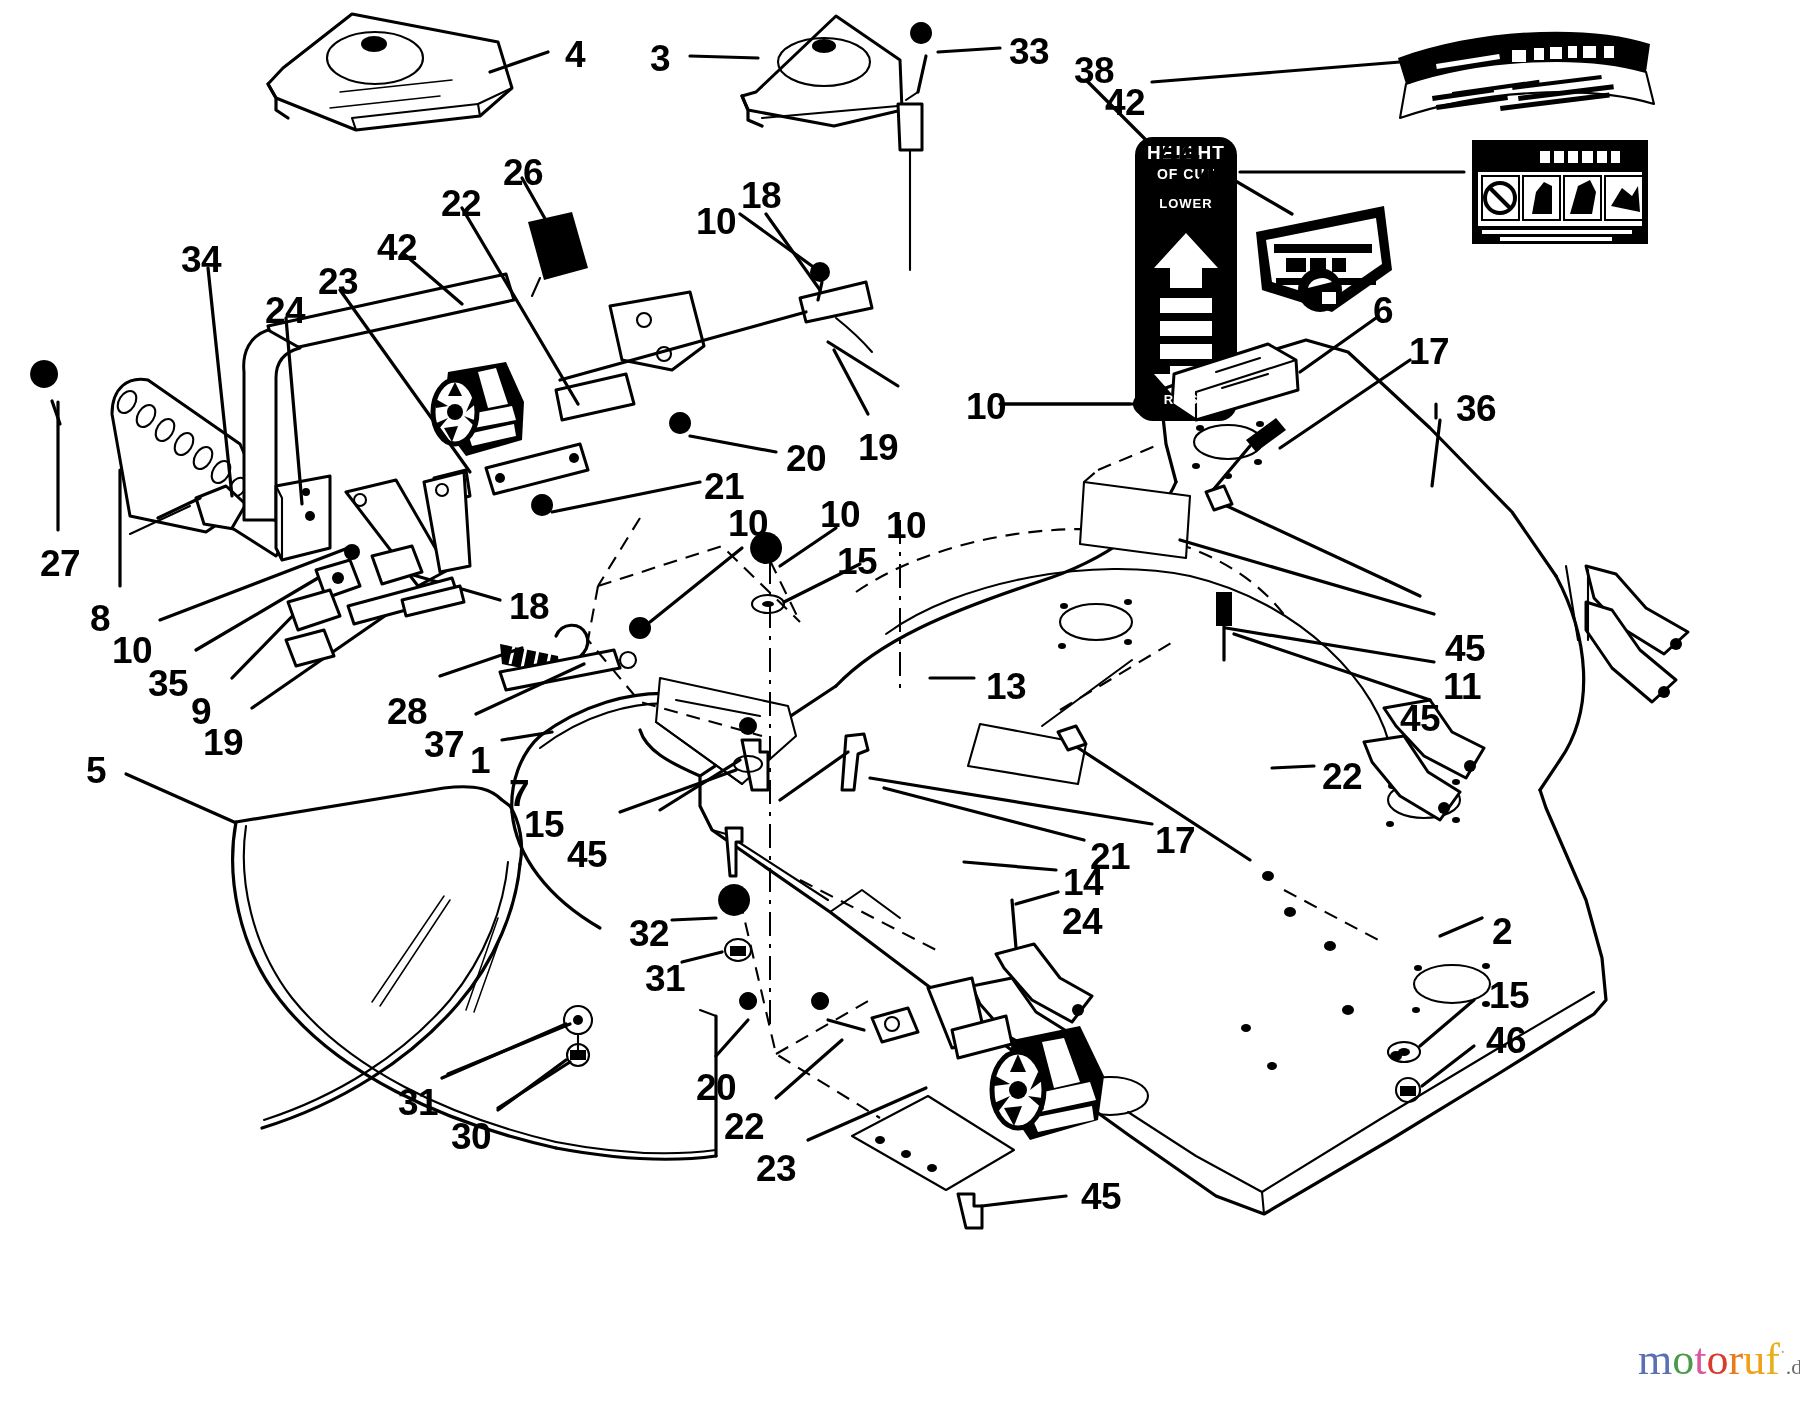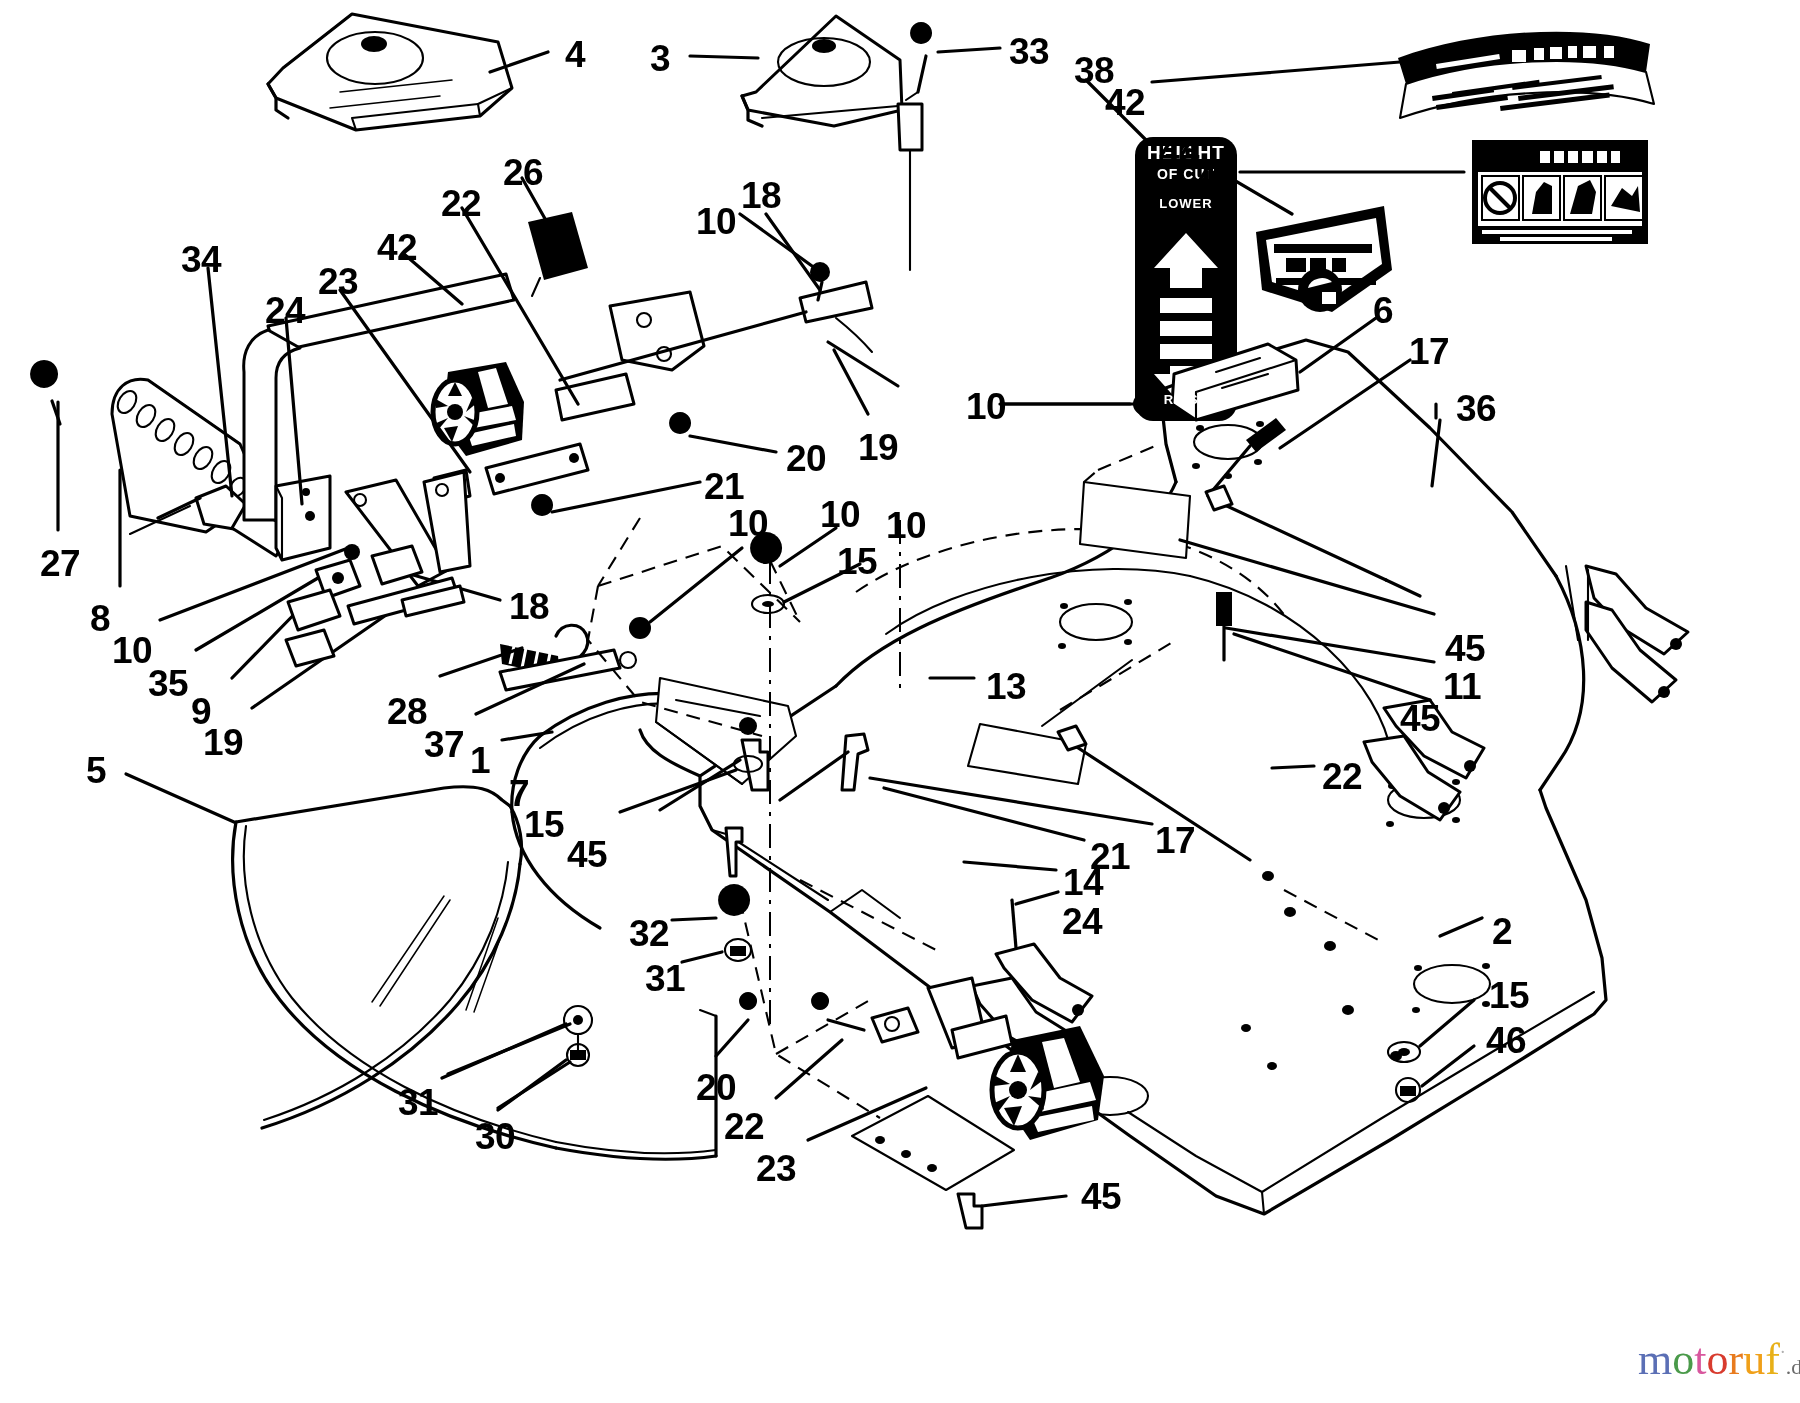--- a/index.html
+++ b/index.html
@@ -702,21 +702,21 @@
       <div class="callout" style="left: 1090px; top: 838px;">21</div>
       <div class="callout" style="left: 1063px; top: 864px;">14</div>
       <div class="callout" style="left: 1062px; top: 903px;">24</div>
       <div class="callout" style="left: 86px; top: 752px;">5</div>
       <div class="callout" style="left: 629px; top: 915px;">32</div>
       <div class="callout" style="left: 645px; top: 960px;">31</div>
       <div class="callout" style="left: 1492px; top: 913px;">2</div>
       <div class="callout" style="left: 1489px; top: 977px;">15</div>
       <div class="callout" style="left: 1486px; top: 1022px;">46</div>
       <div class="callout" style="left: 398px; top: 1084px;">31</div>
-      <div class="callout" style="left: 451px; top: 1118px; margin-left: 24px;">30</div>
+      <div class="callout" style="left: 451px; top: 1118px;">30</div>
       <div class="callout" style="left: 696px; top: 1069px;">20</div>
       <div class="callout" style="left: 724px; top: 1108px;">22</div>
       <div class="callout" style="left: 756px; top: 1150px;">23</div>
       <div class="callout" style="left: 1081px; top: 1178px;">45</div>
     </div>
 
   <div class="watermark" id="watermark" style="left:1638px; top:1338px;"><span style="color: rgb(91, 111, 181);">m</span><span style="color: rgb(74, 154, 74);">o</span><span style="color: rgb(216, 87, 158);">t</span><span style="color: rgb(216, 59, 46);">o</span><span style="color: rgb(232, 123, 30);">r</span><span style="color: rgb(240, 160, 25);">u</span><span style="color: rgb(232, 176, 24);">f</span><span style="color: rgb(176, 176, 176); font-size: 18px; vertical-align: super;">·</span><span class="suffix" style="color: rgb(107, 107, 107);">.de</span></div>
 
 </div>
 

